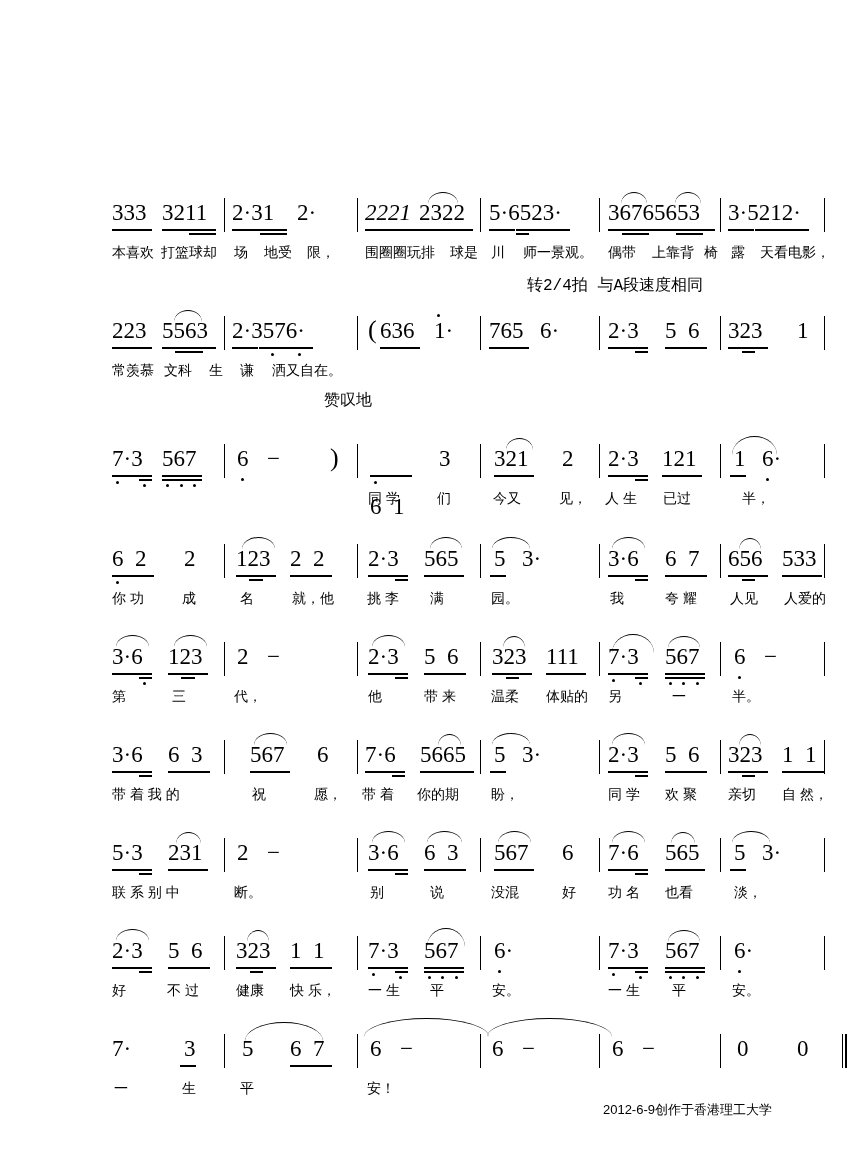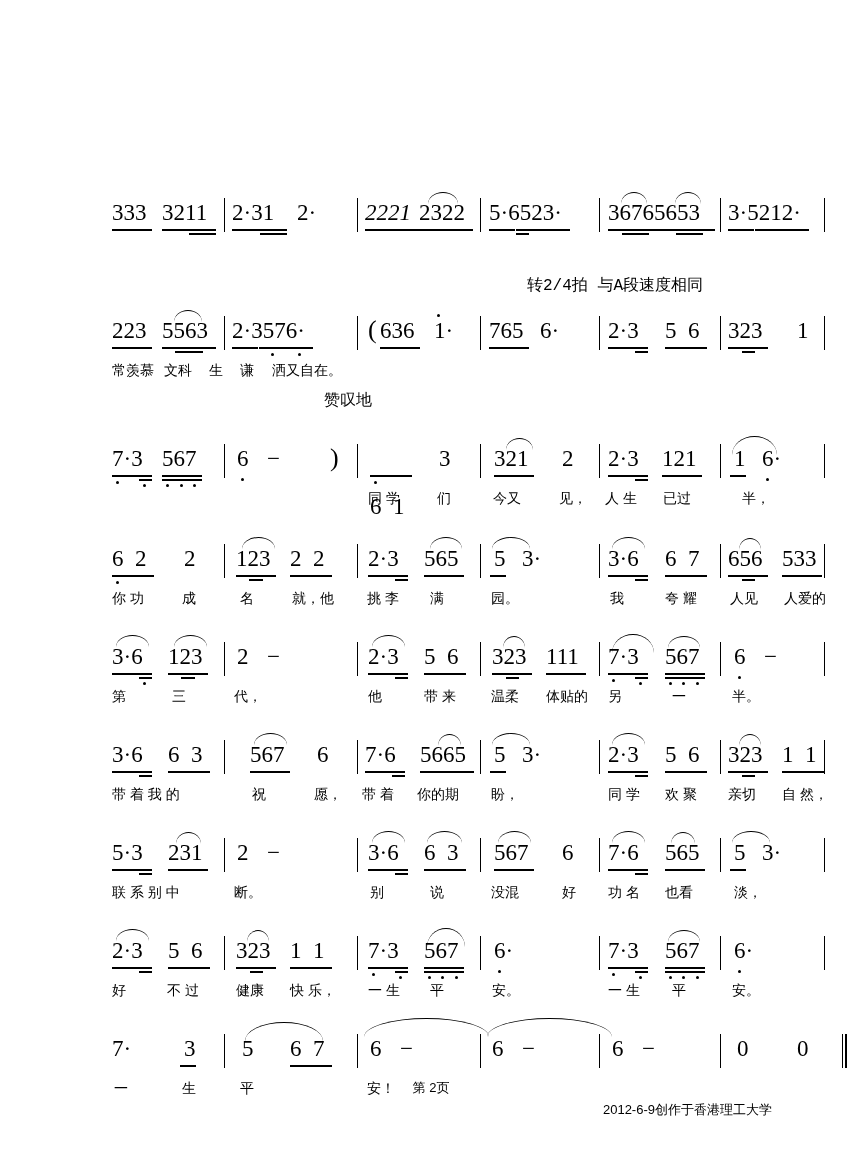--- a/index.html
+++ b/index.html
@@ -183,20 +183,36 @@
       <div class="slur" style="left:563px; top:2px; width:26px;"></div>
 
       <div class="vbar" style="left:608px; top:8px;"></div>
 
       <div class="noteabs" style="left:616px; top:10px;">3·5212·</div>
       <div class="ul" style="left:616px; top:39px; width:26px;"></div>
       <div class="ul" style="left:643px; top:39px; width:54px;"></div>
 
       <div class="vbar" style="left:712px; top:8px;"></div>
 
+      <div class="lyricrow" style="position:absolute; top:52px; left:0; width:720px;">
+        <span class="lyric" style="left:0px;">本喜欢</span>
+        <span class="lyric" style="left:49px;">打篮球却</span>
+        <span class="lyric" style="left:122px;">场</span>
+        <span class="lyric" style="left:152px;">地受</span>
+        <span class="lyric" style="left:195px;">限，</span>
+        <span class="lyric" style="left:253px;">围圈圈玩排</span>
+        <span class="lyric" style="left:338px;">球是</span>
+        <span class="lyric" style="left:379px;">川</span>
+        <span class="lyric" style="left:411px;">师一景观。</span>
+        <span class="lyric" style="left:496px;">偶带</span>
+        <span class="lyric" style="left:540px;">上靠背</span>
+        <span class="lyric" style="left:592px;">椅</span>
+        <span class="lyric" style="left:619px;">露</span>
+        <span class="lyric" style="left:648px;">天看电影，</span>
+      </div>
 
       <div class="annot" style="left:415px; top:85px;">转2/4拍 与A段速度相同</div>
     </div>
 
     <div class="sys-abs" style="height:108px;">
       <div class="noteabs" style="left:0px; top:10px;">223</div>
       <div class="ul" style="left:0px; top:39px; width:40px;"></div>
 
       <div class="noteabs" style="left:50px; top:10px;">5563</div>
       <div class="ul" style="left:50px; top:39px; width:54px;"></div>
@@ -696,16 +712,15 @@
       <div class="lyricrow" style="position:absolute; top:52px; left:0; width:720px;">
         <span class="lyric" style="left:2px;">一</span>
         <span class="lyric" style="left:70px;">生</span>
         <span class="lyric" style="left:128px;">平</span>
         <span class="lyric" style="left:255px;">安！</span>
       </div>
     </div>
 
   </div>
 
-  <div class="pagenum">第 2页</div>
   <div class="footnote-right">2012-6-9创作于香港理工大学</div>
 
 </div>
 
 </body></html>

